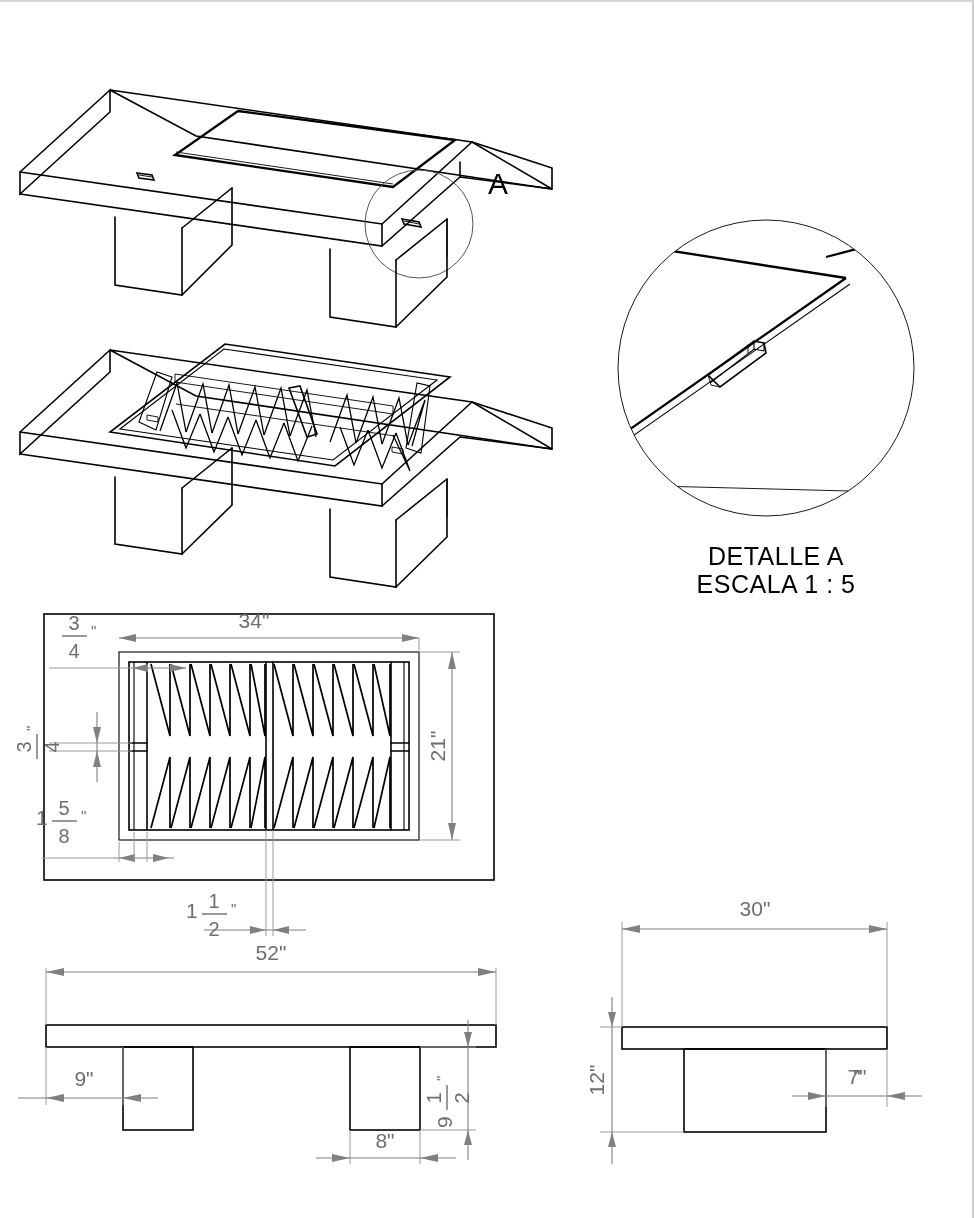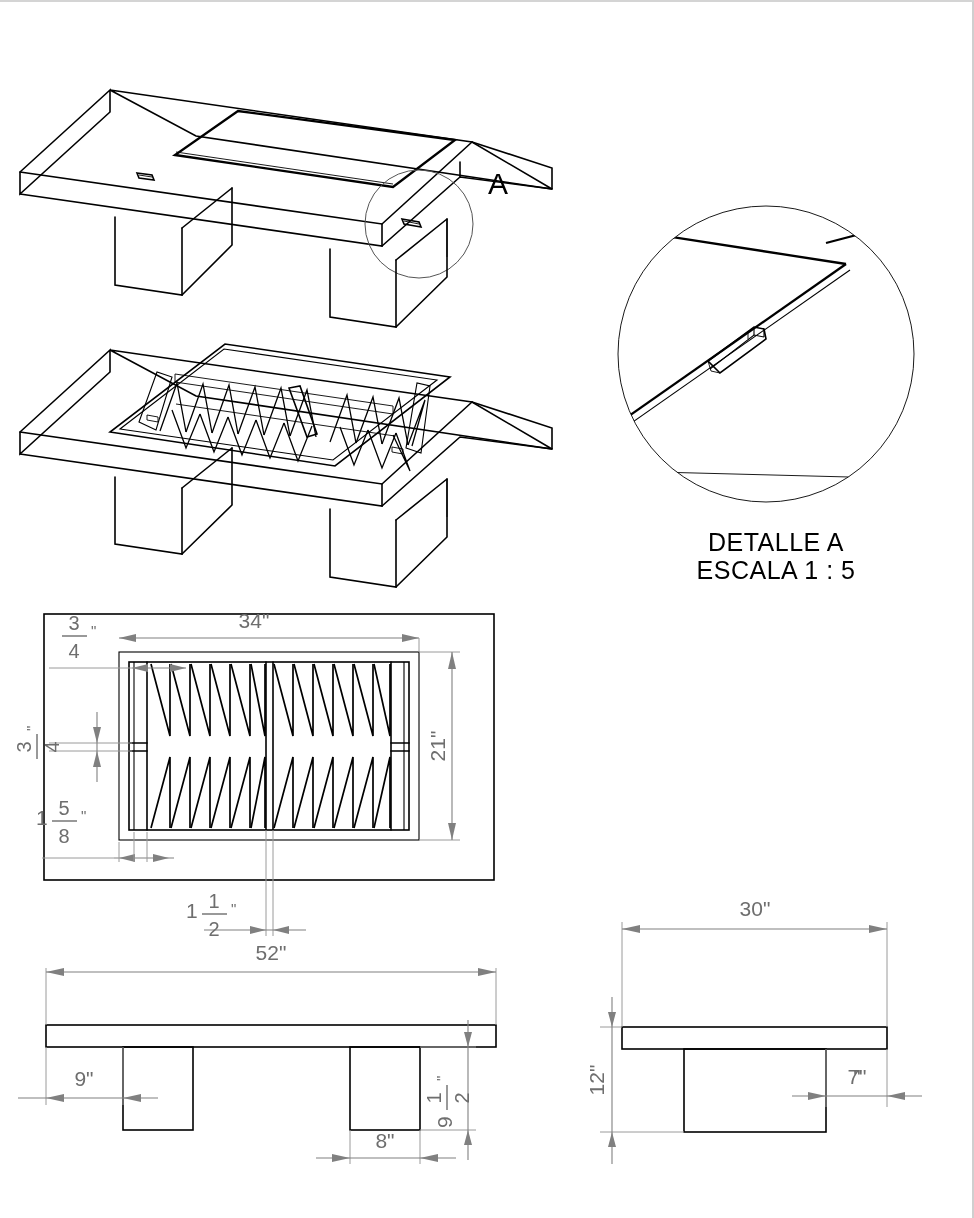--- a/index.html
+++ b/index.html
@@ -162,21 +162,21 @@
       </g>
       <g>
         <path class="obj" d="M 330,187 L 330,255 L 396,265 L 396,198"></path>
         <path class="obj" d="M 396,198 L 447,157"></path>
         <path class="obj" d="M 396,265 L 447,215 L 447,157"></path>
       </g>
       <path class="obj-hair" d="M 447,157 L 447,195"></path>
     </svg>
   </div>
 
-  <div class="view" style="left:596px; top:177px;">
+  <div class="view" style="left:596px; top:191px;">
     <svg width="360" height="420" viewBox="0 0 360 420">
       <defs>
         <clipPath id="detClip">
           <circle cx="170" cy="175" r="148"></circle>
         </clipPath>
       </defs>
       <circle class="obj-hair" cx="170" cy="175" r="148"></circle>
       <g clip-path="url(#detClip)">
         <path class="obj-fat" d="M -40,8 L 100,-22 L 352,32 L 230,64"></path>
         <path class="obj-fat" d="M -40,40 L 250,85"></path>

